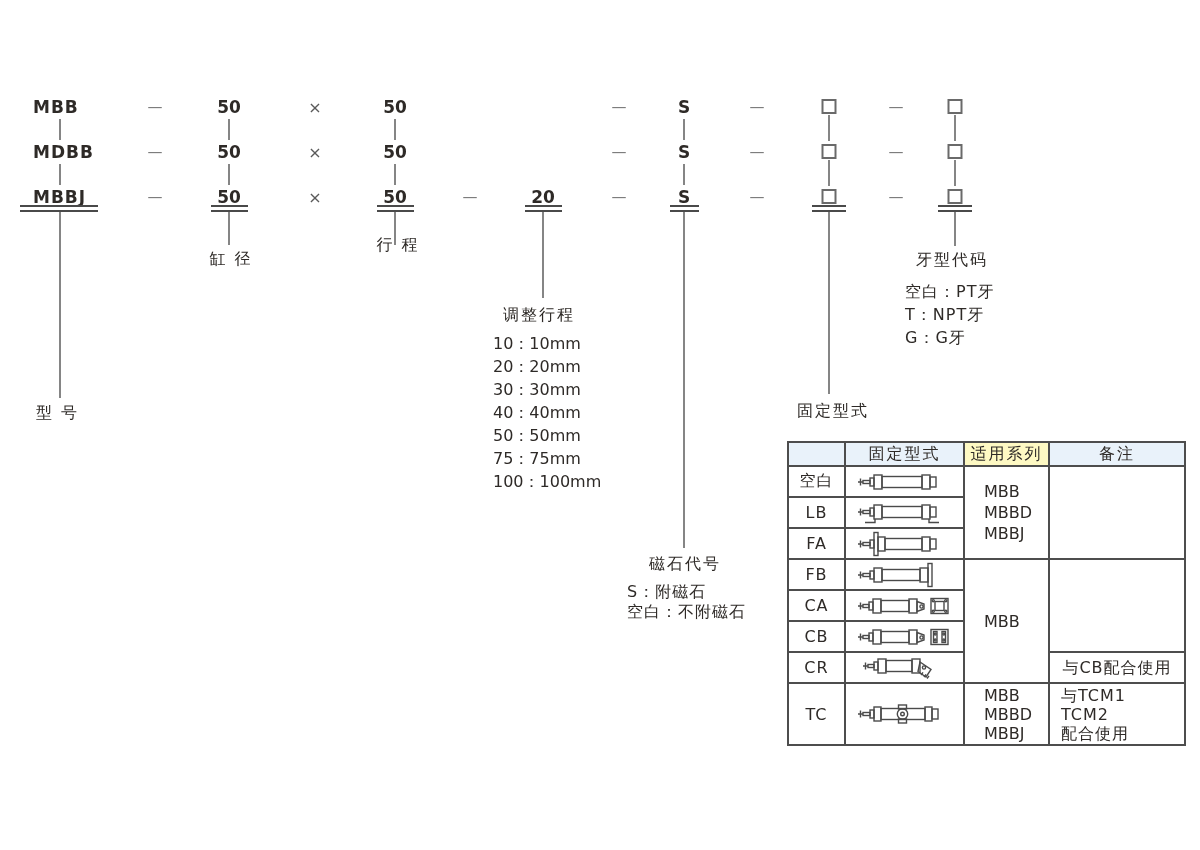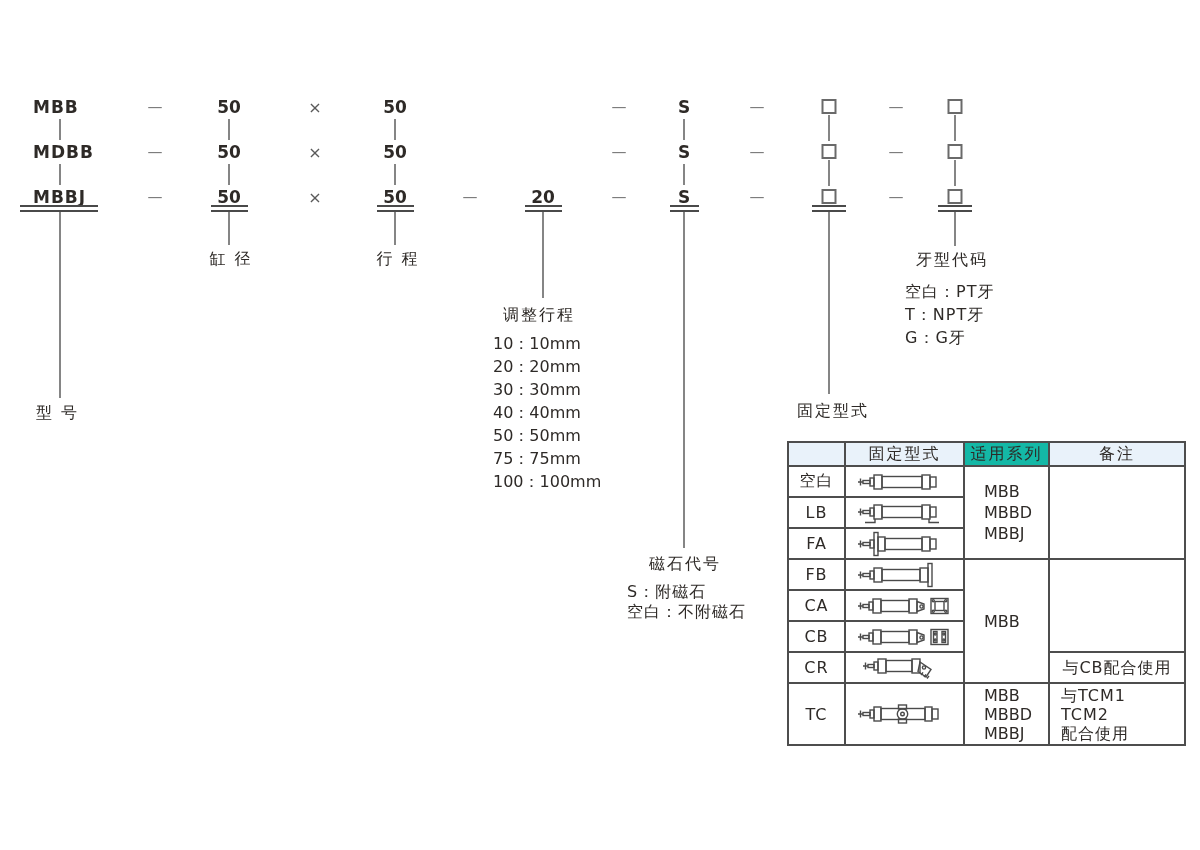--- a/index.html
+++ b/index.html
@@ -107,21 +107,21 @@
 
   <div class="vline" style="left:60px;top:212px;height:186px"></div>
   <div class="vline" style="left:229px;top:212px;height:33px"></div>
   <div class="vline" style="left:395px;top:212px;height:33px"></div>
   <div class="vline" style="left:543px;top:212px;height:86px"></div>
   <div class="vline" style="left:684px;top:212px;height:336px"></div>
   <div class="vline" style="left:829px;top:212px;height:182px"></div>
   <div class="vline" style="left:955px;top:212px;height:34px"></div>
 
   <div class="cjk center" style="left:231px;top:249px">缸 径</div>
-  <div class="cjk center" style="left:398px;top:249px">行 程</div>
+  <div class="cjk center" style="left:398px;top:235px">行 程</div>
 
   <div class="cjk" style="left:503px;top:305px">调整行程</div>
   <div class="list" style="left:493px;top:332px"><span>10：10mm</span>
 <span>20：20mm</span>
 <span>30：30mm</span>
 <span>40：40mm</span>
 <span>50：50mm</span>
 <span>75：75mm</span>
 <span>100：100mm</span></div>
 
@@ -142,21 +142,21 @@
     <colgroup>
         <col style="width:57px">
         <col style="width:119px">
         <col style="width:85px">
         <col style="width:136px">
       </colgroup>
     <tbody>
         <tr>
       <th style="background:#e9f2fa"></th>
       <th style="background:#e9f2fa">固定型式</th>
-      <th style="background:#14b8a6">适用系列</th>
+      <th style="background:#fef9c3">适用系列</th>
       <th style="background:#e9f2fa">备注</th>
     </tr>
     <tr class="row-std">
       <td class="code">空白</td>
       <td class="icon-cell">
         <svg width="100" height="28" viewBox="0 0 100 28" fill="none" stroke="#4a4a4a" stroke-width="1.4">
           <path d="M3,14 h5 M5.5,10.5 v7"></path>
               <rect x="8" y="12.5" width="7" height="3"></rect>
           <rect x="15" y="10" width="4" height="8"></rect>
               <rect x="19" y="7" width="8" height="14"></rect>

